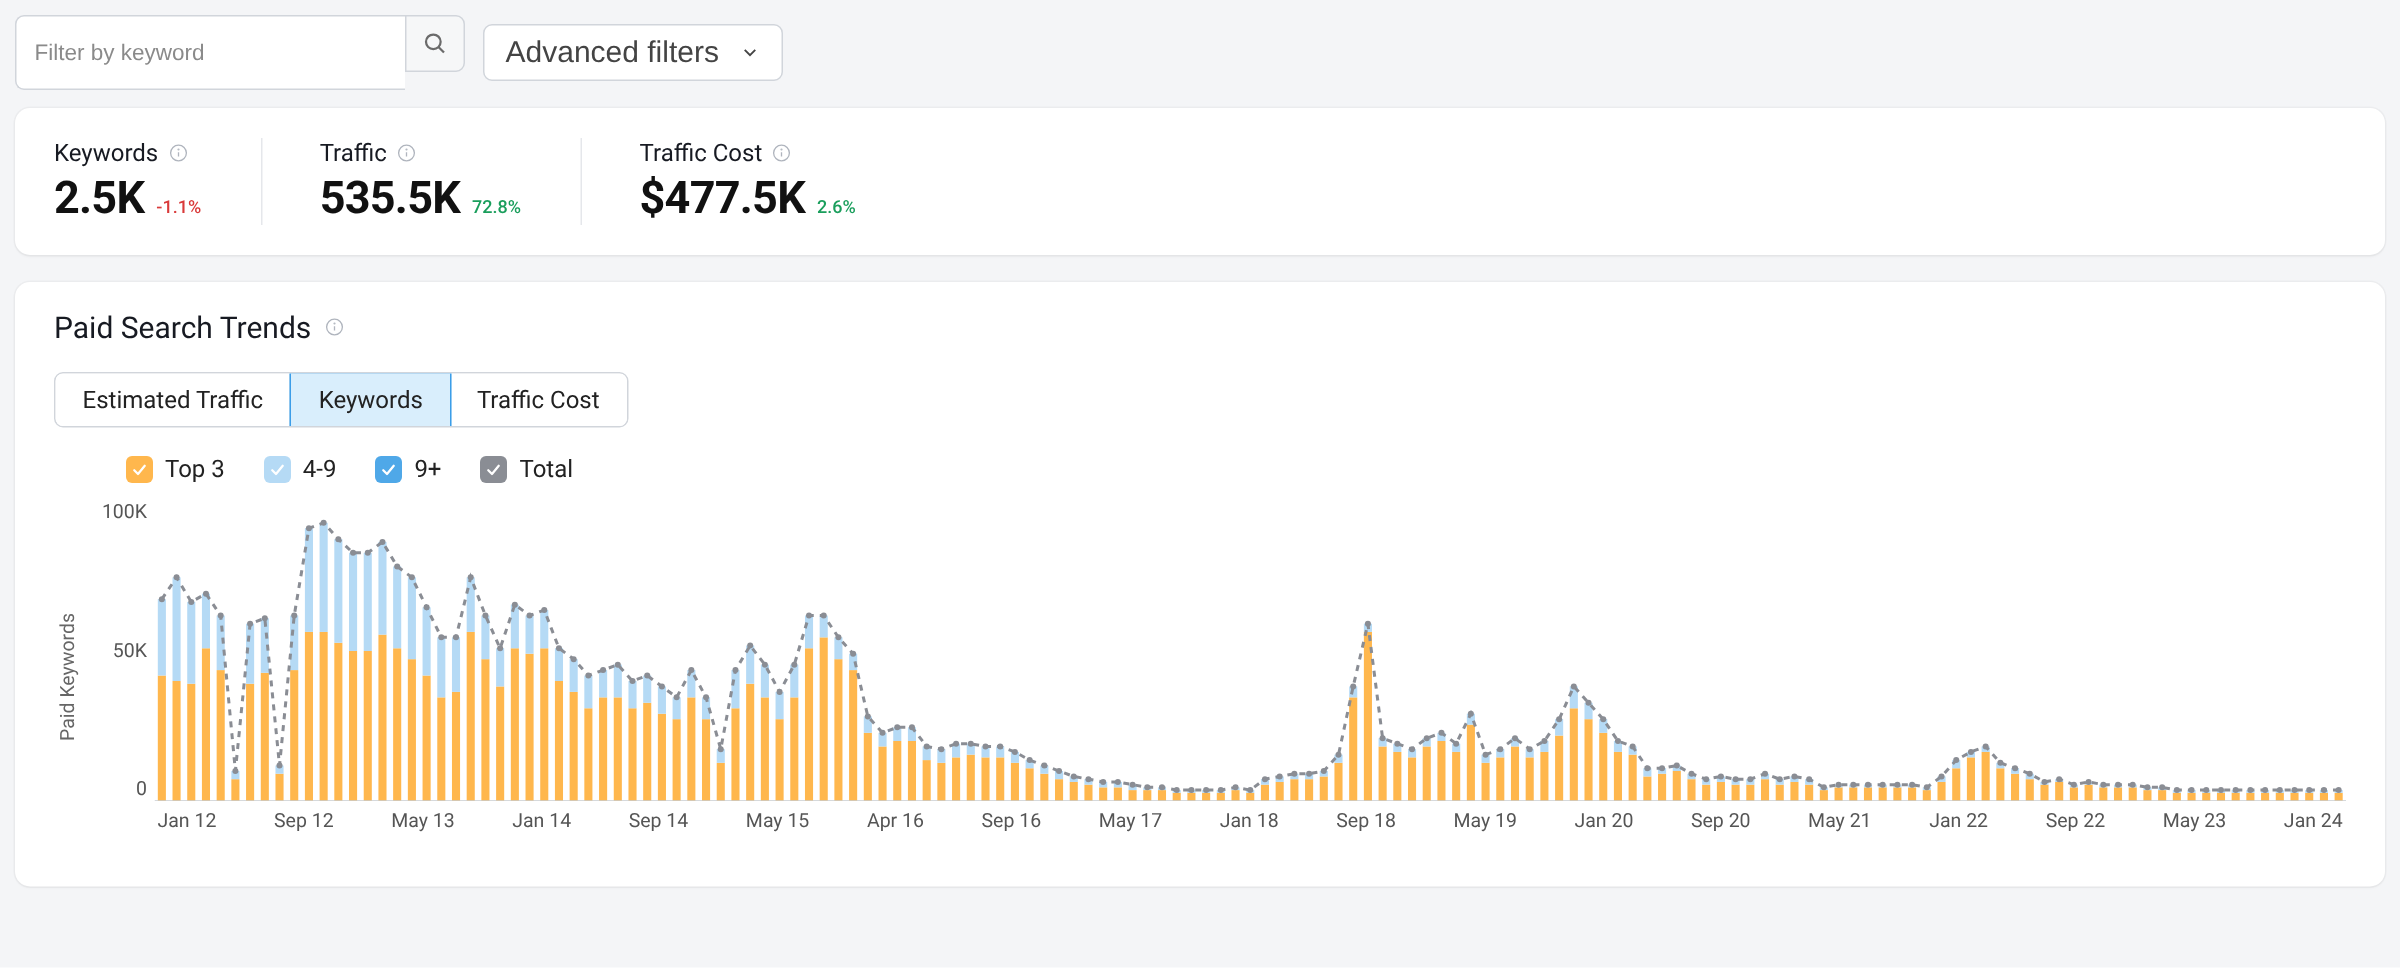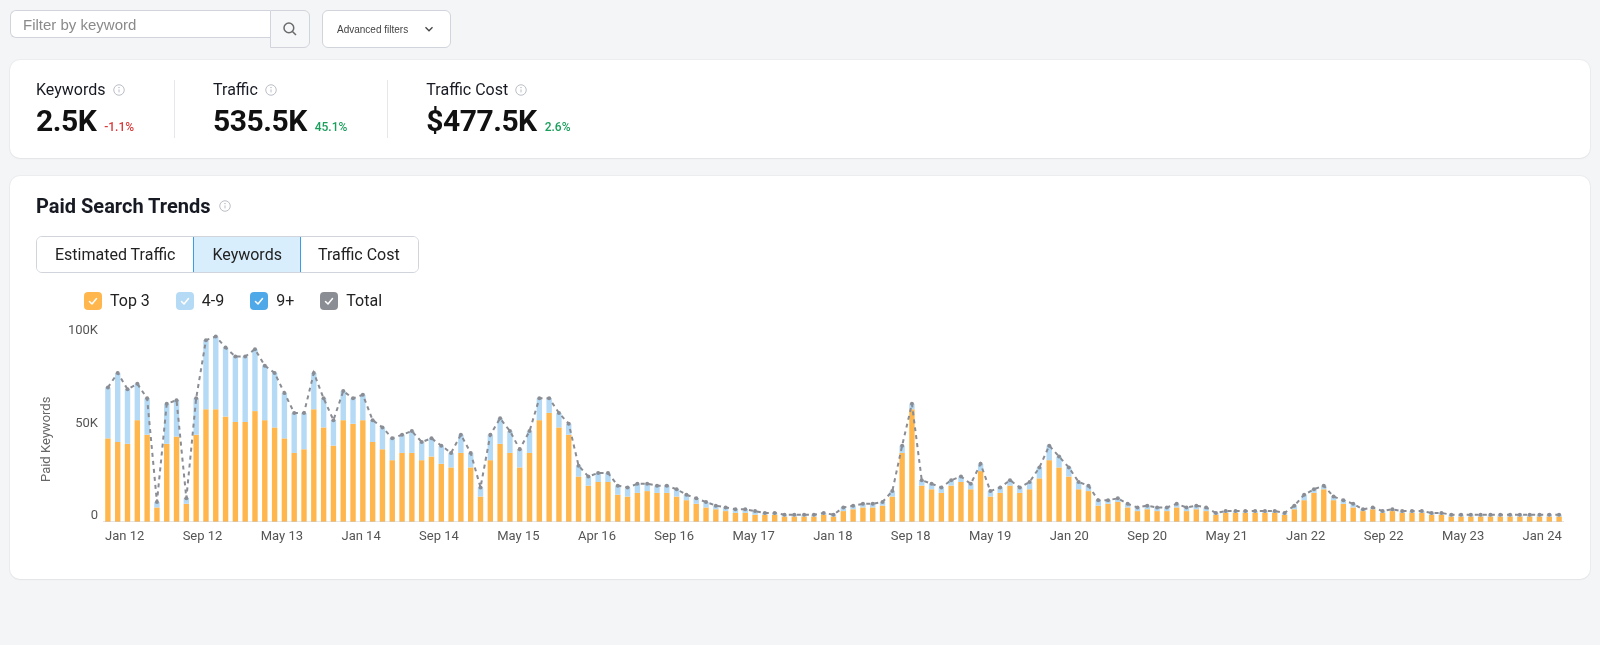--- a/index.html
+++ b/index.html
@@ -1,38 +1,38 @@
 <!DOCTYPE html>
 <html><head>
 <meta charset="utf-8">
 <style>
 * { box-sizing: border-box; margin: 0; padding: 0; }
 body { font-family: -apple-system, BlinkMacSystemFont, "Segoe UI", Roboto, Helvetica, Arial, sans-serif; background: #f4f5f7; width: 1600px; height: 645px; padding: 10px; color: #171a22; }
 .top-controls { display: flex; gap: 12px; margin-bottom: 12px; align-items: center; }
 .search-wrap { display: flex; }
-.search-input { width: 260px; height: 28px; border: 1px solid #d1d5db; border-right: none; border-radius: 6px 0 0 6px; padding: 0 12px; font-size: 15px; color: #6b6b6b; background: #fff; }
+.search-input { width: 260px; height: 50px; border: 1px solid #d1d5db; border-right: none; border-radius: 6px 0 0 6px; padding: 0 12px; font-size: 15px; color: #6b6b6b; background: #fff; }
 .search-input::placeholder { color: #8a8a8a; }
 .search-btn { width: 40px; height: 38px; border: 1px solid #d1d5db; border-radius: 0 6px 6px 0; background: #f6f7f8; display: flex; align-items: center; justify-content: center; cursor: pointer; }
 .search-btn svg { width: 18px; height: 18px; stroke: #6b6b6b; fill: none; stroke-width: 2; }
-.adv-filters { height: 38px; border: 1px solid #d1d5db; border-radius: 6px; background: #fff; padding: 1px 14px; display: flex; align-items: center; gap: 14px; font-size: 10px; color: #444; cursor: pointer; }
+.adv-filters { height: 38px; border: 1px solid #d1d5db; border-radius: 6px; background: #fff; padding: 1px 14px; display: flex; align-items: center; gap: 14px; font-size: 20px; color: #444; cursor: pointer; }
 .adv-filters svg { width: 14px; height: 14px; stroke: #444; fill: none; stroke-width: 2.2; }
 .card { background: #fff; border-radius: 10px; padding: 20px 26px; box-shadow: 0 0 0 1px rgba(0,0,0,0.03), 0 1px 2px rgba(0,0,0,0.04); }
 .metrics-row { display: flex; gap: 0; }
 .metric { padding-right: 40px; margin-right: 38px; border-right: 1px solid #e5e7eb; }
 .metric:last-child { border-right: none; }
 .metric-label { font-size: 16px; color: #171a22; display: flex; align-items: center; gap: 6px; margin-bottom: 4px; }
 .metric-value-row { display: flex; align-items: baseline; gap: 8px; }
 .metric-value { font-size: 30px; font-weight: 700; color: #111; letter-spacing: -0.5px; }
 .metric-delta { font-size: 12px; font-weight: 500; }
 .delta-down { color: #d93a3a; }
 .delta-up { color: #1a9e5c; }
 .info-icon { width: 14px; height: 14px; display: inline-flex; align-items: center; justify-content: center; }
 .info-icon svg { width: 14px; height: 14px; stroke: #b0b5be; fill: none; stroke-width: 1.5; }
 .trends-card { margin-top: 18px; padding: 18px 26px 22px 26px; }
-.trends-title { font-size: 20px; font-weight: 700; display: flex; align-items: center; gap: 8px; margin-bottom: 18px; }
+.trends-title { font-size: 20px; font-weight: 400; display: flex; align-items: center; gap: 8px; margin-bottom: 18px; }
 .trends-controls { display: flex; justify-content: space-between; align-items: center; margin-bottom: 18px; }
 .tab-group { display: flex; border: 1px solid #d1d5db; border-radius: 6px; overflow: hidden; }
 .tab { padding: 8px 18px; font-size: 16px; background: #fff; border-right: 1px solid #d1d5db; cursor: pointer; color: #222; text-align: center; }
 .tab:last-child { border-right: none; }
 .tab.active { background: #d9eefc; border: 1px solid #3b9de8; margin: -1px -1px -1px -1px; border-radius: 0; position: relative; z-index: 1; }
 .timerange { display: flex; gap: 18px; font-size: 16px; font-weight: 600; }
 .timerange-item { cursor: pointer; color: #222; padding-bottom: 3px; }
 .timerange-item.active { color: #1a73e8; border-bottom: 2px solid #1a73e8; }
 .legend { display: flex; gap: 26px; align-items: center; margin-bottom: 12px; padding-left: 48px; }
 .legend-item { display: flex; align-items: center; gap: 8px; font-size: 16px; color: #222; }
@@ -95,21 +95,21 @@
         <span class="info-icon">
             <svg viewBox="0 0 24 24">
               <circle cx="12" cy="12" r="9"></circle>
               <line x1="12" y1="11" x2="12" y2="16"></line>
               <circle cx="12" cy="8" r="0.5" fill="#b0b5be"></circle>
             </svg>
           </span>
       </div>
       <div class="metric-value-row">
         <span class="metric-value">535.5K</span>
-        <span class="metric-delta delta-up">45.1%</span>
+        <span class="metric-delta delta-up">72.8%</span>
       </div>
     </div>
     <div class="metric">
       <div class="metric-label">
         <span>Traffic Cost</span>
         <span class="info-icon">
             <svg viewBox="0 0 24 24">
               <circle cx="12" cy="12" r="9"></circle>
               <line x1="12" y1="11" x2="12" y2="16"></line>
               <circle cx="12" cy="8" r="0.5" fill="#b0b5be"></circle>

